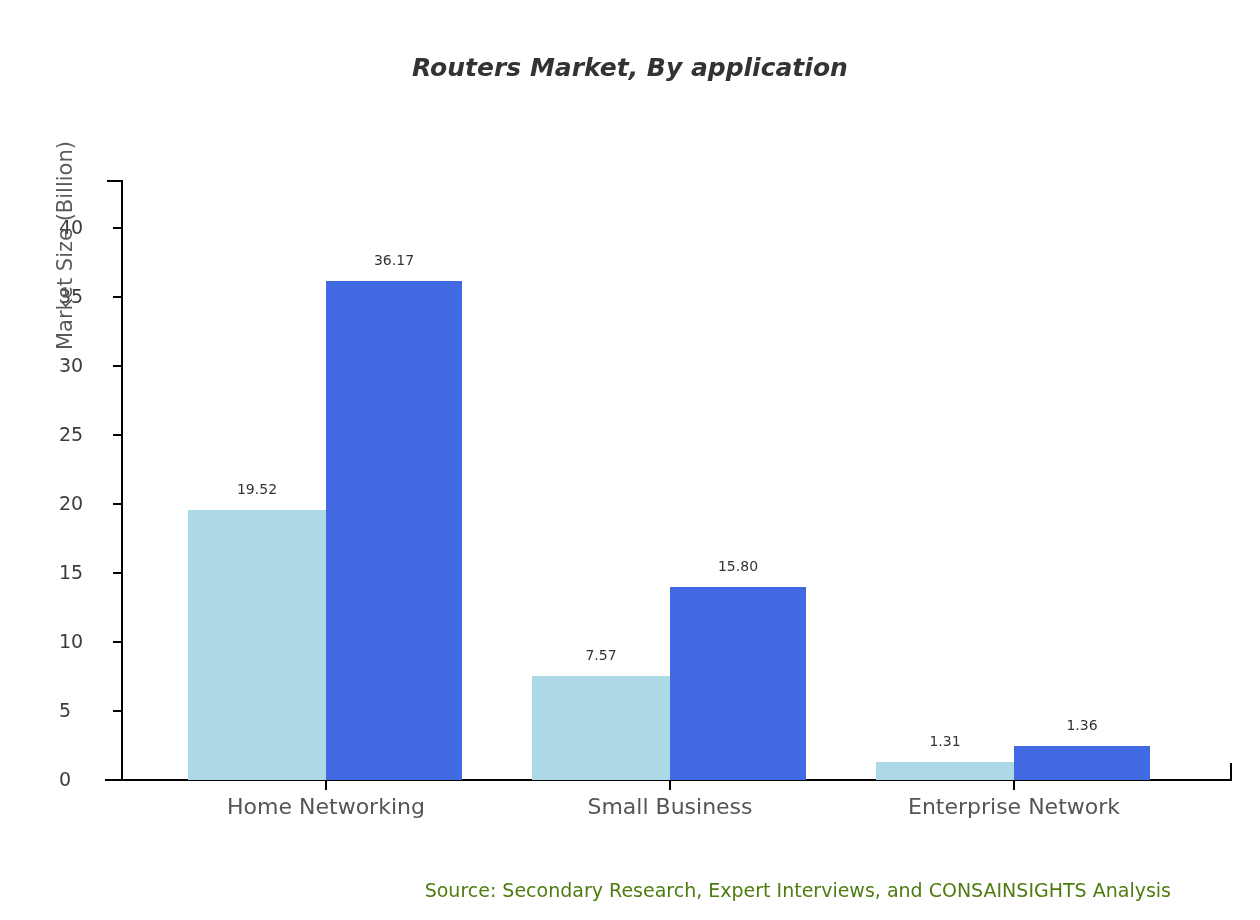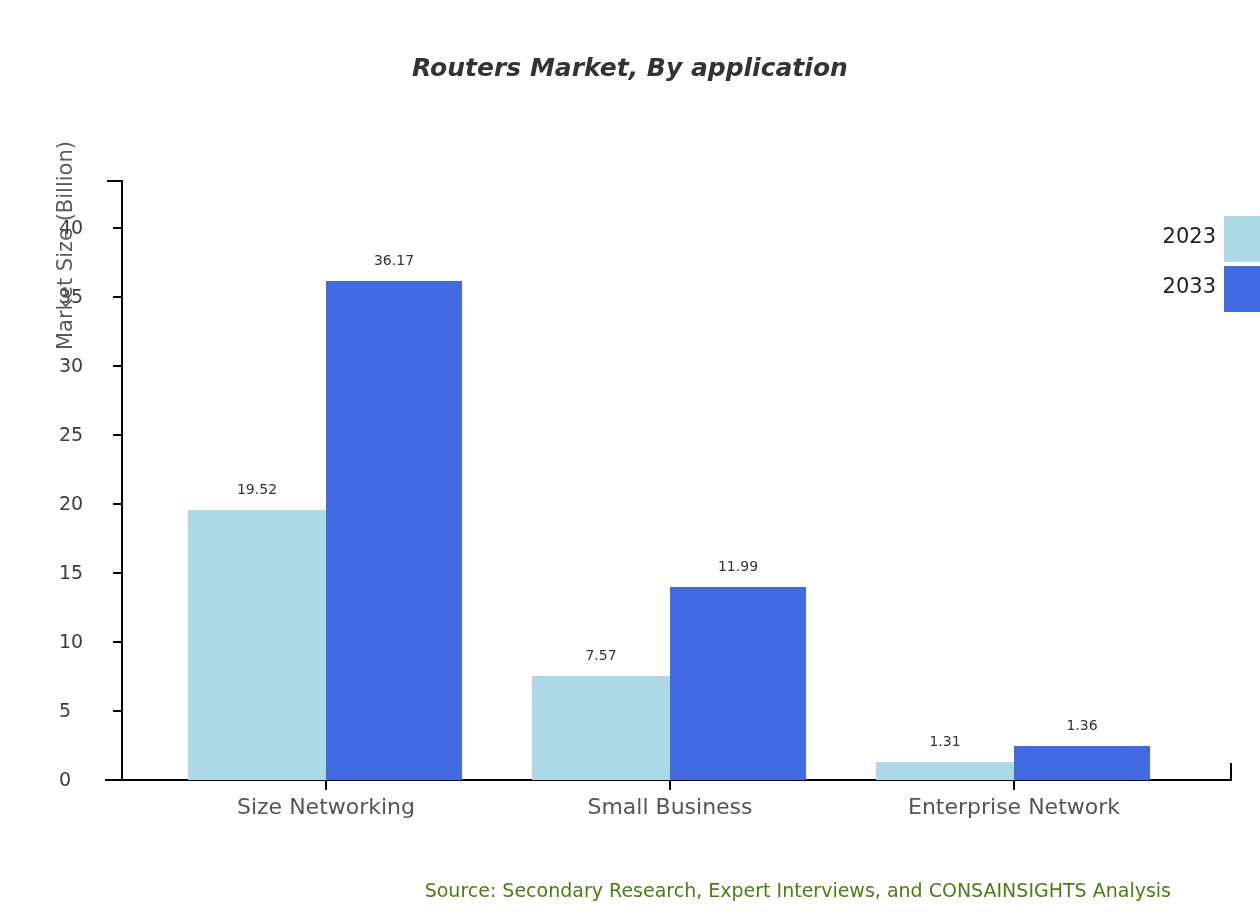--- a/index.html
+++ b/index.html
@@ -238,48 +238,38 @@
 
     <div class="y-axis-title">Market Size (Billion)</div>
 
     <div class="bar s2023" style="left:67px; width:138px; height:270px;"></div>
     <div class="bar-label" style="left:67px; top:299px; width:138px;">19.52</div>
 
     <div class="bar s2033" style="left:205px; width:136px; height:499px;"></div>
     <div class="bar-label" style="left:205px; top:70px; width:136px;">36.17</div>
 
     <div class="xtick" style="left:204px"></div>
-    <div class="cat-label" style="left:75px; width:260px;">Size Networking</div>
+    <div class="cat-label" style="left:75px; width:260px;">Home Networking</div>
 
     <div class="bar s2023" style="left:411px; width:138px; height:104px;"></div>
     <div class="bar-label" style="left:411px; top:465px; width:138px;">7.57</div>
 
     <div class="bar s2033" style="left:549px; width:136px; height:193px;"></div>
-    <div class="bar-label" style="left:549px; top:376px; width:136px;">11.99</div>
+    <div class="bar-label" style="left:549px; top:376px; width:136px;">15.80</div>
 
     <div class="xtick" style="left:548px"></div>
     <div class="cat-label" style="left:419px; width:260px;">Small Business</div>
 
     <div class="bar s2023" style="left:755px; width:138px; height:18px;"></div>
     <div class="bar-label" style="left:755px; top:551px; width:138px;">1.31</div>
 
     <div class="bar s2033" style="left:893px; width:136px; height:34px;"></div>
     <div class="bar-label" style="left:893px; top:535px; width:136px;">1.36</div>
 
     <div class="xtick" style="left:892px"></div>
     <div class="cat-label" style="left:763px; width:260px;">Enterprise Network</div>
 
   </div>
 
-  <div class="legend">
-    <div class="legend-row" style="top:0px">
-      <span class="legend-label">2023</span>
-      <span class="legend-swatch s2023"></span>
-    </div>
-    <div class="legend-row" style="top:50px">
-      <span class="legend-label">2033</span>
-      <span class="legend-swatch s2033"></span>
-    </div>
-  </div>
 
   <div class="footer-source">Source: Secondary Research, Expert Interviews, and CONSAINSIGHTS Analysis</div>
 
 </div>
 
 </body></html>

